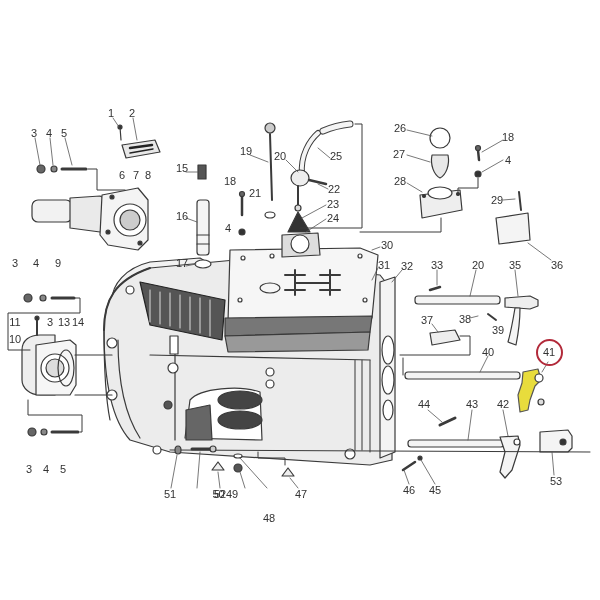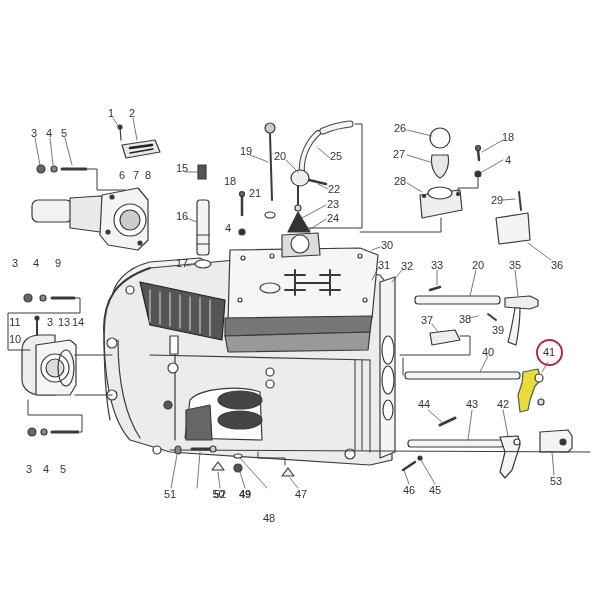--- a/index.html
+++ b/index.html
@@ -344,17 +344,17 @@
       <span class="lbl" style="left: 549px; top: 352px;">41</span>
       <span class="lbl" style="left: 503px; top: 404px;">42</span>
       <span class="lbl" style="left: 472px; top: 404px;">43</span>
       <span class="lbl" style="left: 424px; top: 404px;">44</span>
       <span class="lbl" style="left: 435px; top: 490px;">45</span>
       <span class="lbl" style="left: 409px; top: 490px;">46</span>
       <span class="lbl" style="left: 556px; top: 481px;">53</span>
       <span class="lbl" style="left: 170px; top: 494px;">51</span>
       <span class="lbl" style="left: 197px; top: 494px; padding-left: 43px;">50</span>
       <span class="lbl" style="left: 220px; top: 494px; text-align: right;">52</span>
-      <span class="lbl" style="left: 245px; top: 494px; font-weight: bold;">49</span>
+      <span class="lbl" style="left: 232px; top: 494px;">49</span>
       <span class="lbl" style="left: 269px; top: 518px;">48</span>
       <span class="lbl" style="left: 301px; top: 494px;">47</span>
     </div>
 </div>
 
 </body></html>

